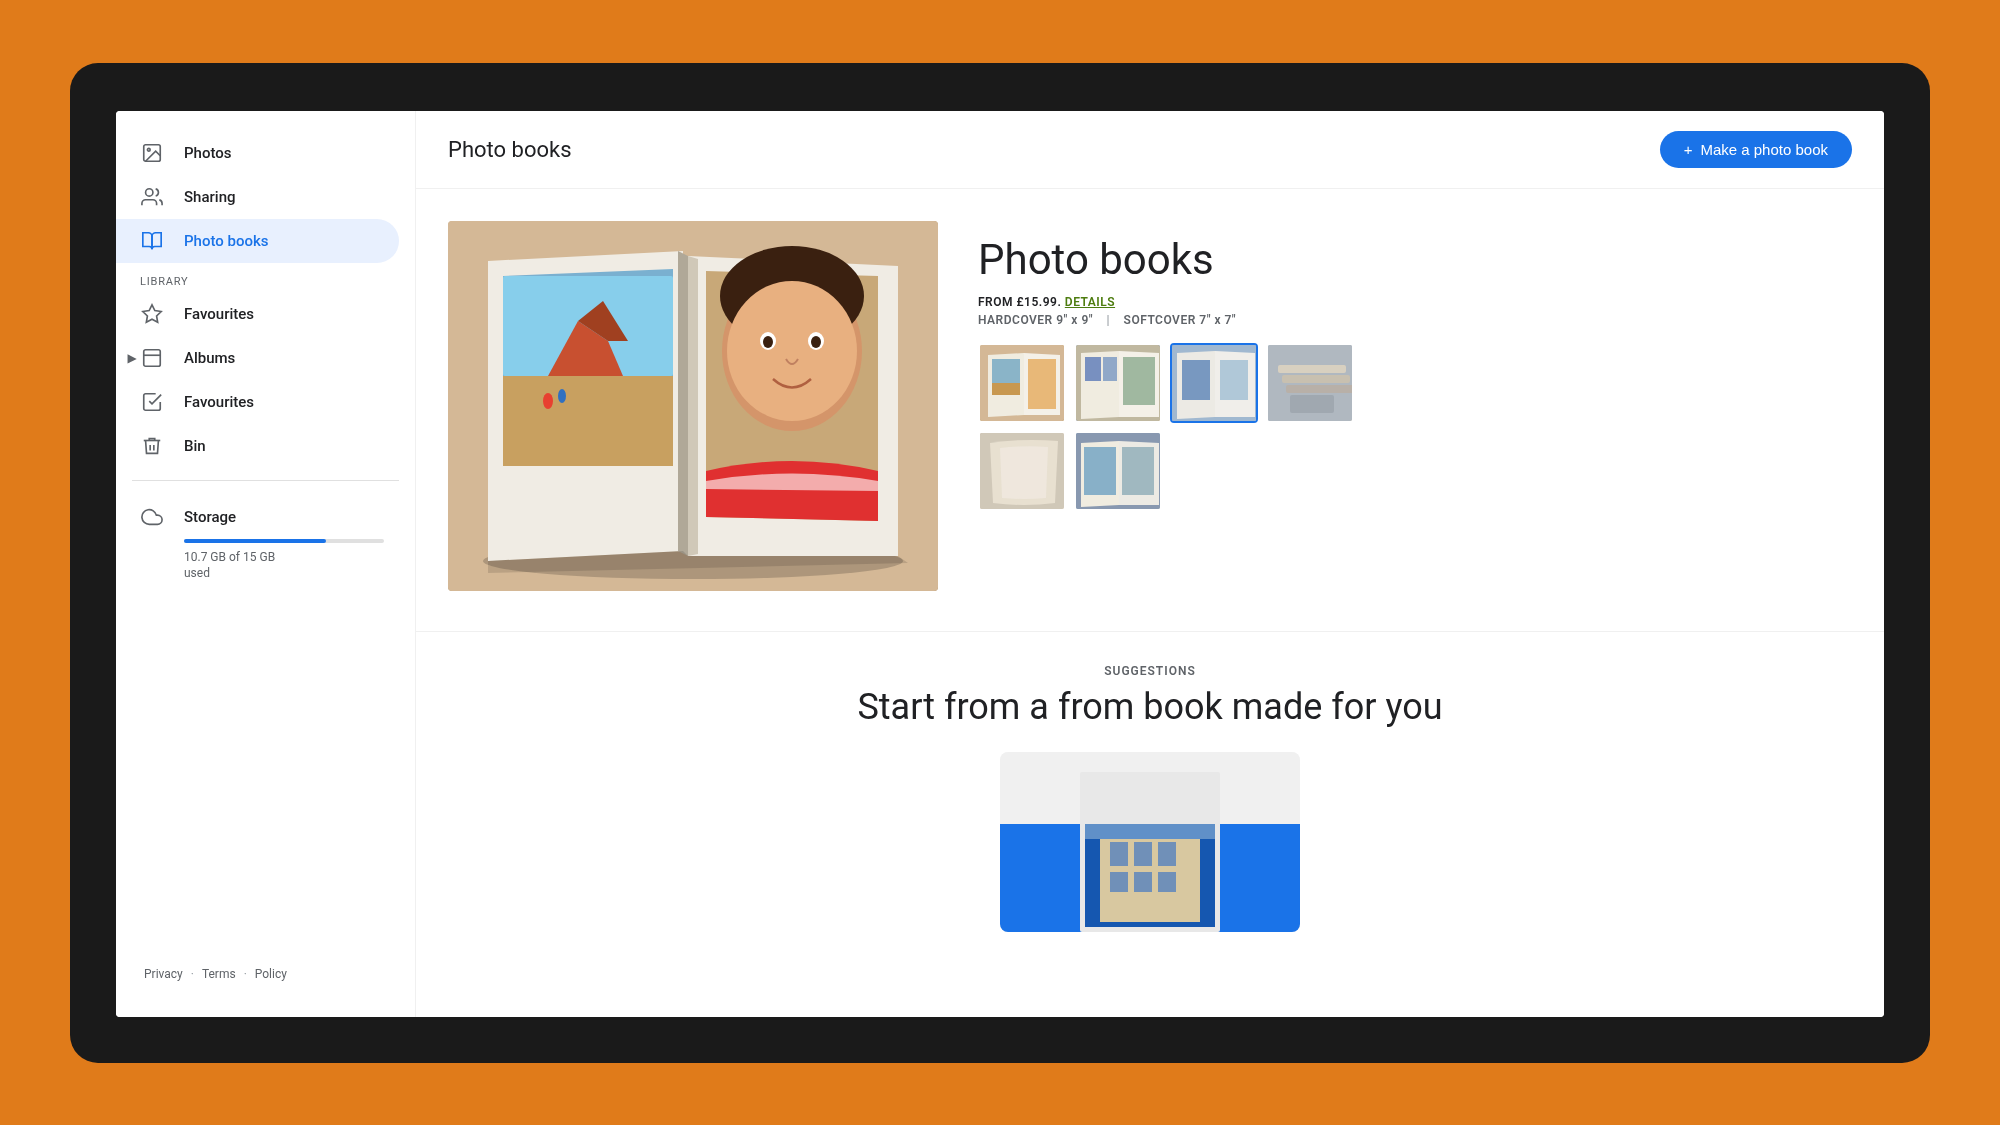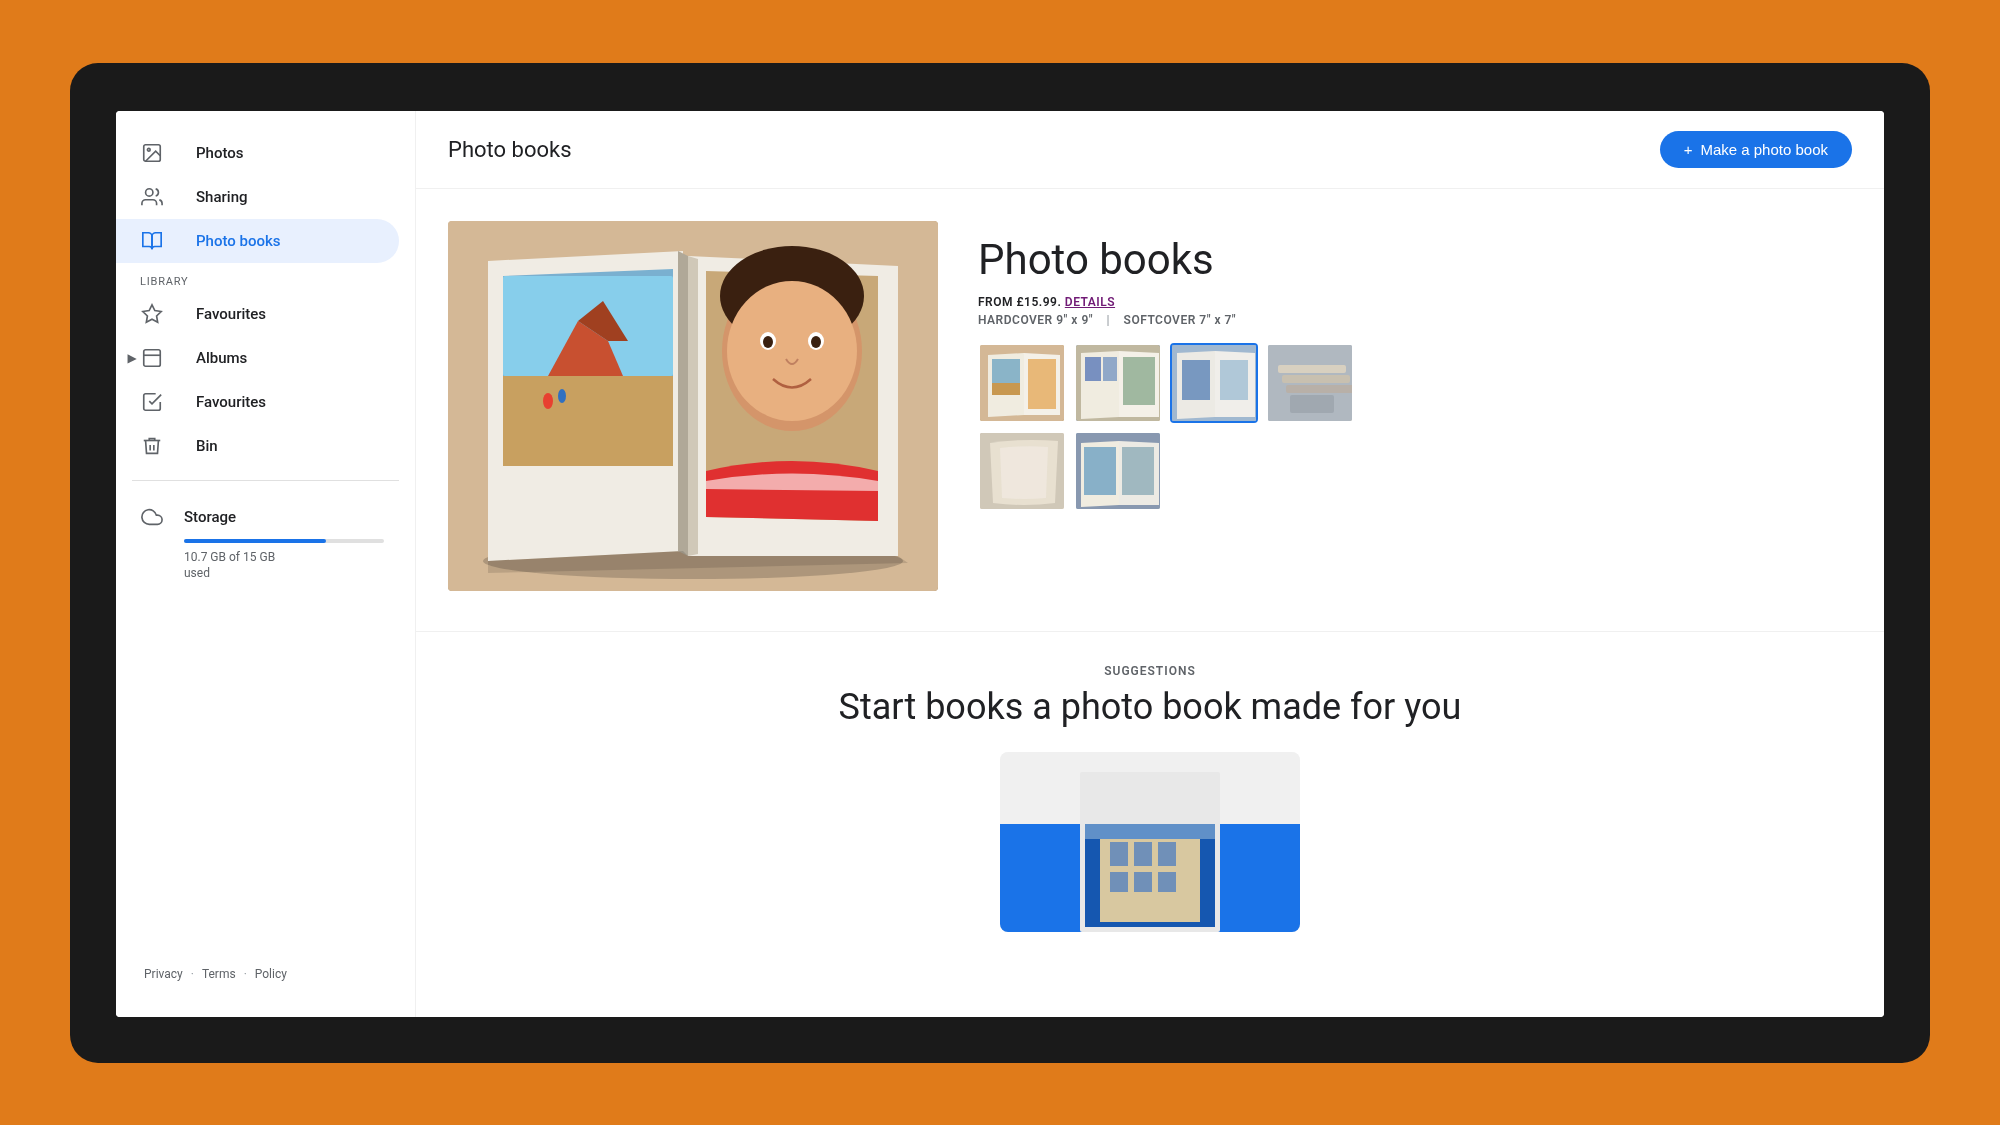--- a/index.html
+++ b/index.html
@@ -47,21 +47,21 @@
       flex-direction: column;
     }
 
     .sidebar-item {
       display: flex;
       align-items: center;
       padding: 10px 24px;
       cursor: pointer;
       border-radius: 0 24px 24px 0;
       margin-right: 16px;
-      gap: 32px;
+      gap: 20px;
       color: #202124;
       font-size: 15px;
       font-weight: 500;
     }
 
     .sidebar-item.active {
       background: #e8f0fe;
       color: #1a73e8;
     }
 
@@ -255,21 +255,21 @@
 
     .product-price {
       font-size: 12px;
       font-weight: 600;
       color: #202124;
       letter-spacing: 0.5px;
       margin-bottom: 4px;
     }
 
     .product-price .details-link {
-      color: #701a75;
+      color: #4d7c0f;
       text-decoration: underline;
       cursor: pointer;
     }
 
     .product-sizes {
       font-size: 12px;
       font-weight: 600;
       color: #5f6368;
       letter-spacing: 0.5px;
       margin-bottom: 16px;
@@ -632,21 +632,21 @@
                       <rect x="46" y="14" width="32" height="48" fill="#a0b8c0"></rect>
                     </svg>
                 </div>
               </div>
             </div>
           </div>
         </div>
 
         <div class="suggestions-section">
           <div class="suggestions-label">SUGGESTIONS</div>
-          <h2 class="suggestions-title">Start books a photo book made for you</h2>
+          <h2 class="suggestions-title">Start from a from book made for you</h2>
 
           <div class="suggestions-preview">
             <div class="suggestion-card">
               <svg width="300" height="180" viewBox="0 0 300 180">
                 <rect width="300" height="180" fill="#f0f0f0"></rect>
                 <rect x="0" y="72" width="300" height="108" fill="#1a73e8"></rect>
 
                 <rect x="80" y="20" width="140" height="160" fill="#e8e8e8" rx="2"></rect>
                 <rect x="85" y="72" width="130" height="103" fill="#1557b0"></rect>
 

